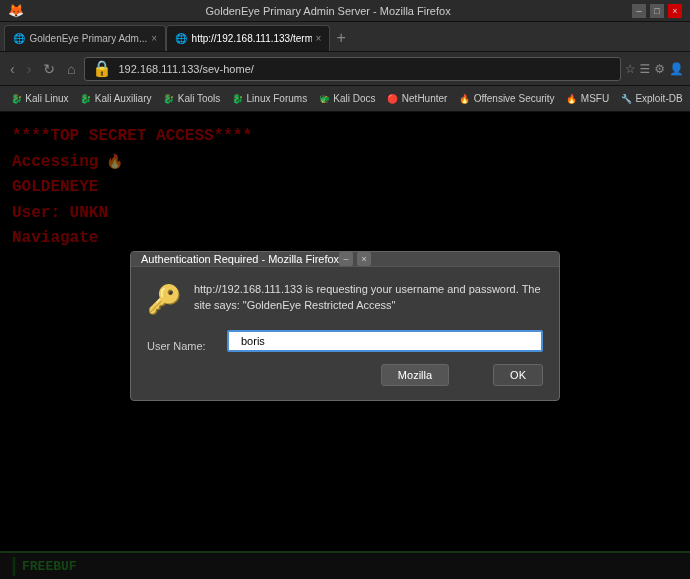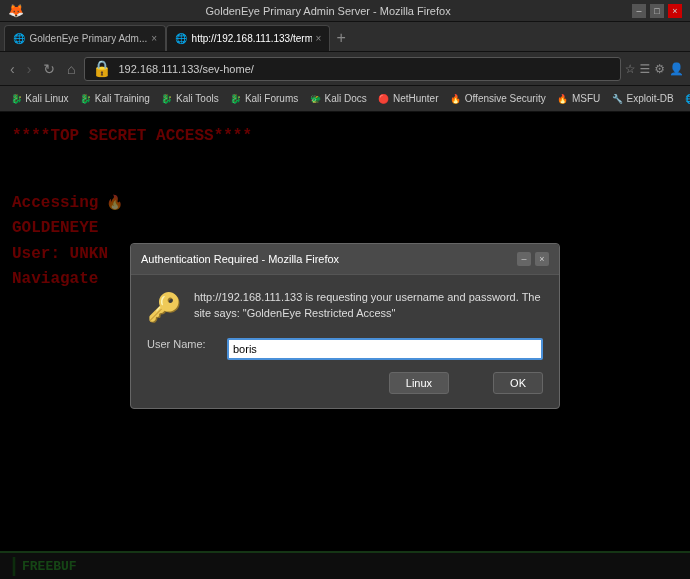--- a/index.html
+++ b/index.html
@@ -182,21 +182,20 @@
     .term-line {
       color: #cc0000;
       font-size: 16px;
       font-weight: bold;
       line-height: 1.6;
     }
     .term-line.accessing {
       display: flex;
       align-items: center;
       gap: 8px;
-      margin-top: 41px;
     }
     .fire-emoji {
       font-size: 14px;
     }
 
     
     .bottom-bar {
       position: absolute;
       bottom: 0;
       left: 0;
@@ -241,24 +240,23 @@
       background: #3c3c3c;
       border: 1px solid #666;
       border-radius: 4px;
       width: 430px;
       box-shadow: 0 4px 20px rgba(0,0,0,0.8);
       position: relative;
       top: -20px;
     }
     .dialog-title-bar {
       background: #4a4a4a;
-      padding: 8px 10px;
-      display: flex;
-      align-items: center;
-      justify-content: space-between;
+      padding: 0 10px;
+      display: flex;
+      align-items: center;
       border-radius: 4px 4px 0 0;
       border-bottom: 1px solid #555;
     }
     .dialog-title-text {
       color: #fff;
       font-size: 11px;
     }
     .dialog-controls {
       display: flex;
       gap: 4px;
@@ -292,36 +290,36 @@
       filter: grayscale(0.3);
     }
     .dialog-message {
       color: #ddd;
       font-size: 11px;
       line-height: 1.5;
     }
 
     .form-row {
       display: flex;
-      align-items: flex-start;
+      align-items: flex-end;
       margin-bottom: 8px;
     }
     .form-label {
       color: #ccc;
       font-size: 11px;
       width: 80px;
       flex-shrink: 0;
     }
     .form-input {
       flex: 1;
       height: 22px;
       background: #fff;
       border: 2px solid #4a90d9;
       border-radius: 2px;
-      padding: 0 4px;
+      padding: 0 12px;
       font-size: 11px;
       color: #000;
       outline: none;
     }
     .form-input.password {
       letter-spacing: 2px;
       color: #000;
     }
 
     .dialog-buttons {
@@ -388,29 +386,29 @@
   </div>
 </div>
 
 <div class="bookmarks-bar">
   <div class="bookmark-item">
     <span class="bookmark-icon">🐉</span>
     <span>Kali Linux</span>
   </div>
   <div class="bookmark-item">
     <span class="bookmark-icon">🐉</span>
-    <span>Kali Training</span>
+    <span>Kali Auxiliary</span>
   </div>
   <div class="bookmark-item">
     <span class="bookmark-icon">🐉</span>
     <span>Kali Tools</span>
   </div>
   <div class="bookmark-item">
     <span class="bookmark-icon">🐉</span>
-    <span>Kali Forums</span>
+    <span>Linux Forums</span>
   </div>
   <div class="bookmark-item">
     <span class="bookmark-icon">🐲</span>
     <span>Kali Docs</span>
   </div>
   <div class="bookmark-item">
     <span class="bookmark-icon">🔴</span>
     <span>NetHunter</span>
   </div>
   <div class="bookmark-item">
@@ -467,19 +465,19 @@
           <p class="dialog-message">http://192.168.111.133 is requesting your username and password. The site says: "GoldenEye Restricted Access"</p>
         </div>
 
         <div class="form-row">
           <label class="form-label">User Name:</label>
           <input type="text" class="form-input" value="boris" style="">
         </div>
 
 
         <div class="dialog-buttons">
-          <button class="dialog-action-btn">Linux</button>
+          <button class="dialog-action-btn">Mozilla</button>
           <button class="dialog-action-btn ok">OK</button>
         </div>
       </div>
     </div>
   </div>
 </div>
 
 </body></html>

